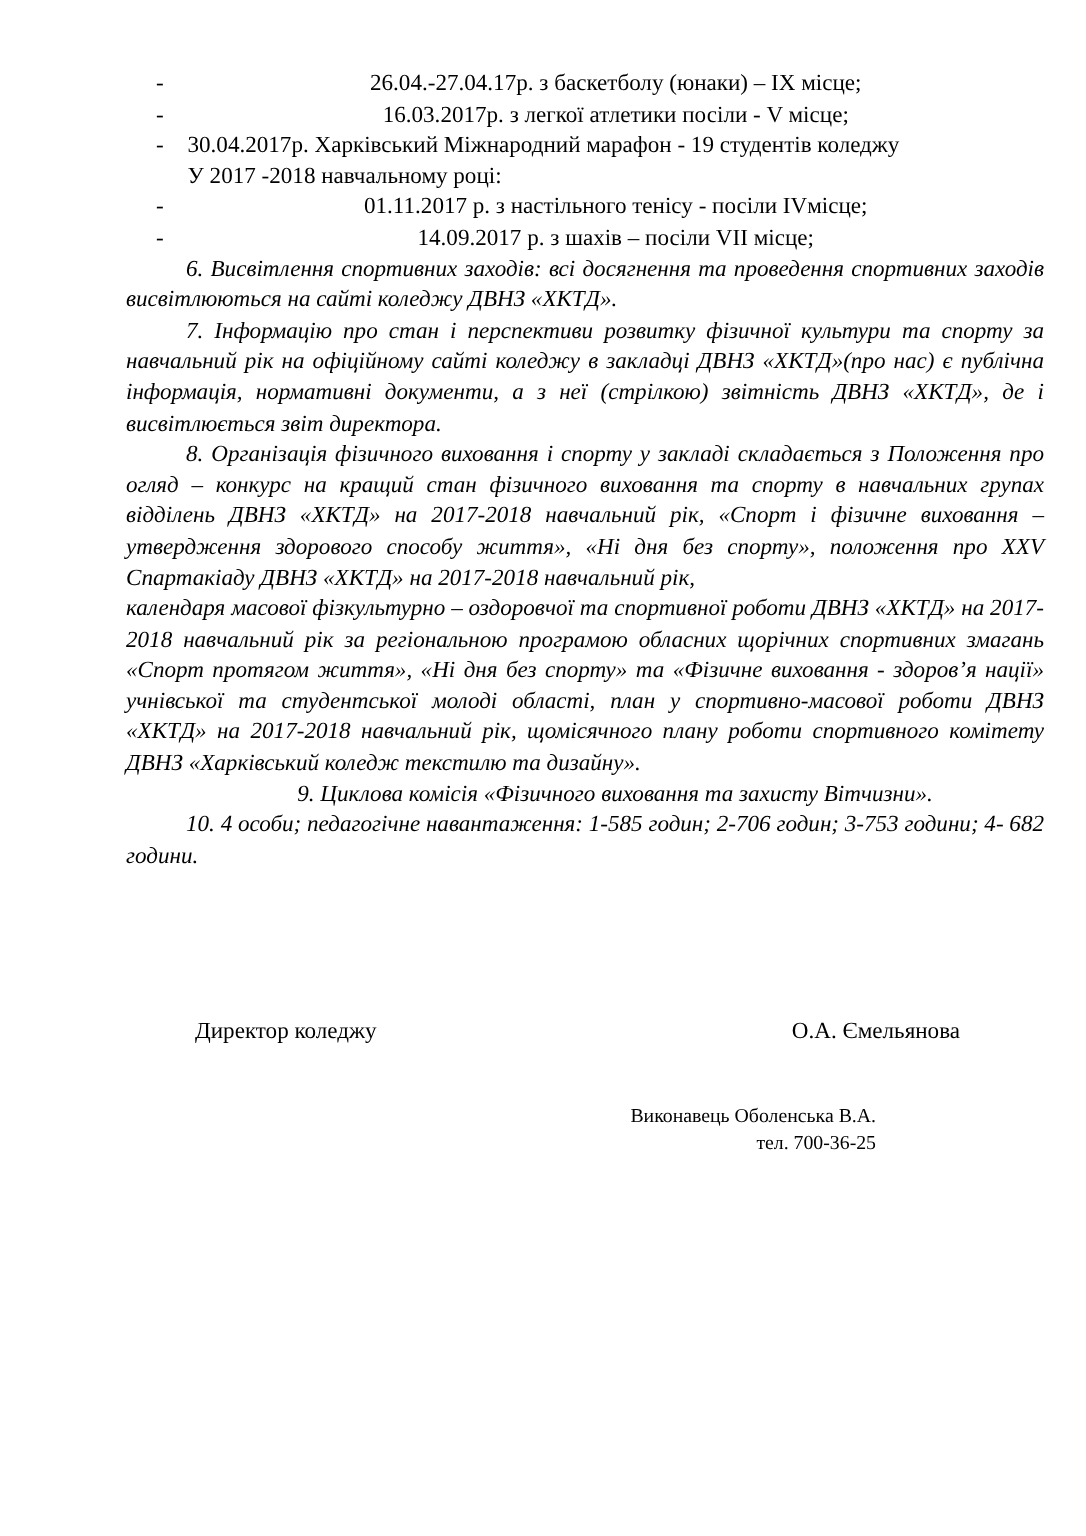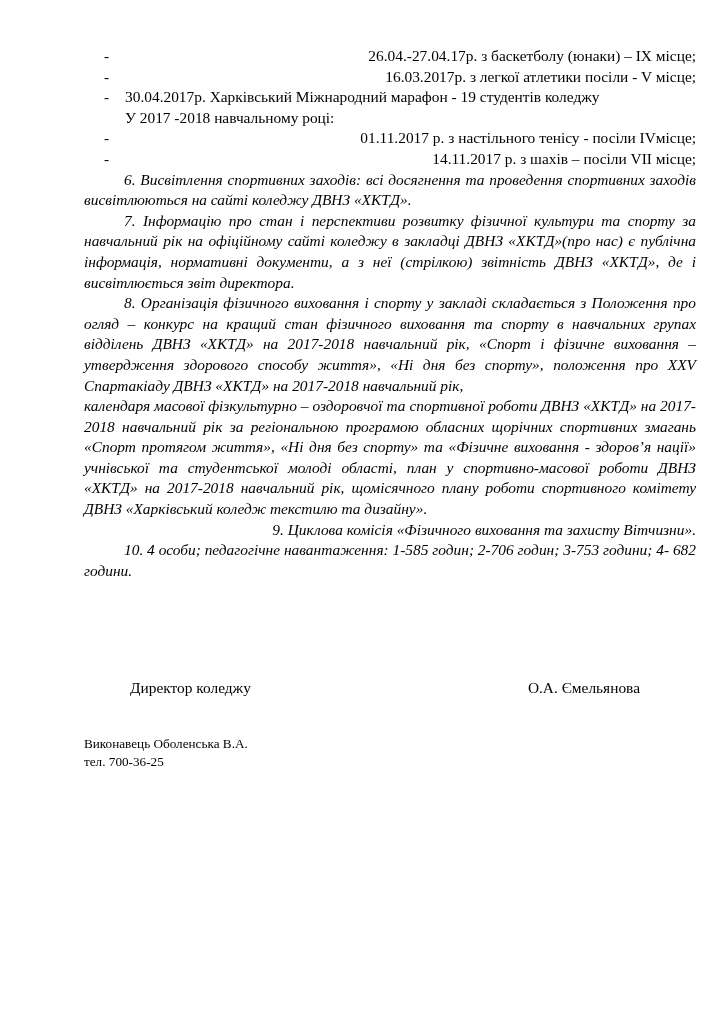--- a/index.html
+++ b/index.html
@@ -49,40 +49,40 @@
     width: 21px;
     flex: 0 0 21px;
     margin-left: 20px;
     text-align: left;
   }
   .bullet-text {
     flex: 1 1 auto;
     text-align: justify;
     text-justify: inter-word;
   }
-  .bullet-text.nojust { text-align: right; }
+  .bullet-text.nojust { text-align: center; }
   .cont-line {
     font-size: 15.4px;
     line-height: 20.6px;
     margin-left: 41px;
   }
 
   
   .para {
     font-size: 15.4px;
     line-height: 20.6px;
     text-align: justify;
     text-justify: inter-word;
     text-indent: 40px;
     margin: 0;
     hyphens: none;
     font-style: italic;
   }
   .para.noindent { text-indent: 0; }
-  .para.flush-indent { text-align: right; text-indent: 40px; }
+  .para.flush-indent { text-align: center; text-indent: 40px; }
 
   
   .signature-block {
     position: absolute;
     left: 84px;
     top: 678px;
     width: 612px;
     font-size: 15.4px;
     line-height: 20.6px;
   }
@@ -95,21 +95,21 @@
   .sig-right { margin-right: 56px; }
 
   .footer-block {
     position: absolute;
     left: 84px;
     top: 735px;
     width: 500px;
     font-size: 13.2px;
     line-height: 17.5px;
   }
-  .footer-line { margin: 0; }
+  .footer-line { margin: 0; text-align: right; }
 </style>
 </head>
 <body>
 
 <div class="page">
 
   <div class="content">
 
     <ul class="bullet-list">
       <li class="bullet-row">
@@ -128,21 +128,21 @@
 
     <div class="cont-line">У 2017 -2018 навчальному році:</div>
 
     <ul class="bullet-list">
       <li class="bullet-row">
         <span class="bullet-mark">-</span>
         <span class="bullet-text nojust">01.11.2017 р. з настільного тенісу - посіли IVмісце;</span>
       </li>
       <li class="bullet-row">
         <span class="bullet-mark">-</span>
-        <span class="bullet-text nojust">14.11.2017 р. з шахів – посіли VII місце;</span>
+        <span class="bullet-text nojust">14.09.2017 р. з шахів – посіли VII місце;</span>
       </li>
     </ul>
 
     <p class="para">6. Висвітлення спортивних заходів: всі досягнення та проведення спортивних заходів висвітлюються на сайті коледжу ДВНЗ «ХКТД».</p>
     <p class="para">7. Інформацію про стан і перспективи розвитку фізичної культури та спорту за навчальний рік на офіційному сайті коледжу в закладці ДВНЗ «ХКТД»(про нас) є публічна інформація, нормативні документи, а з неї (стрілкою) звітність ДВНЗ «ХКТД», де і висвітлюється звіт директора.</p>
     <p class="para">8. Організація фізичного виховання і спорту у закладі складається з Положення про огляд – конкурс на кращий стан фізичного виховання  та спорту в навчальних групах відділень ДВНЗ «ХКТД» на 2017-2018 навчальний рік, «Спорт і фізичне виховання – утвердження здорового способу життя», «Ні дня без спорту», положення про XXV Спартакіаду ДВНЗ «ХКТД» на 2017-2018 навчальний рік,</p>
     <p class="para noindent">календаря масової фізкультурно – оздоровчої та спортивної роботи ДВНЗ «ХКТД» на 2017-2018 навчальний рік  за регіональною програмою обласних щорічних спортивних змагань «Спорт протягом життя», «Ні дня без спорту» та «Фізичне виховання - здоров’я нації» учнівської та студентської молоді області, план у спортивно-масової роботи ДВНЗ «ХКТД» на 2017-2018 навчальний рік, щомісячного  плану роботи спортивного комітету ДВНЗ  «Харківський коледж текстилю та дизайну».</p>
     <p class="para flush-indent">9. Циклова комісія «Фізичного виховання та захисту Вітчизни».</p>
     <p class="para">10. 4 особи; педагогічне навантаження: 1-585 годин; 2-706 годин; 3-753 години; 4- 682 години.</p>
 

